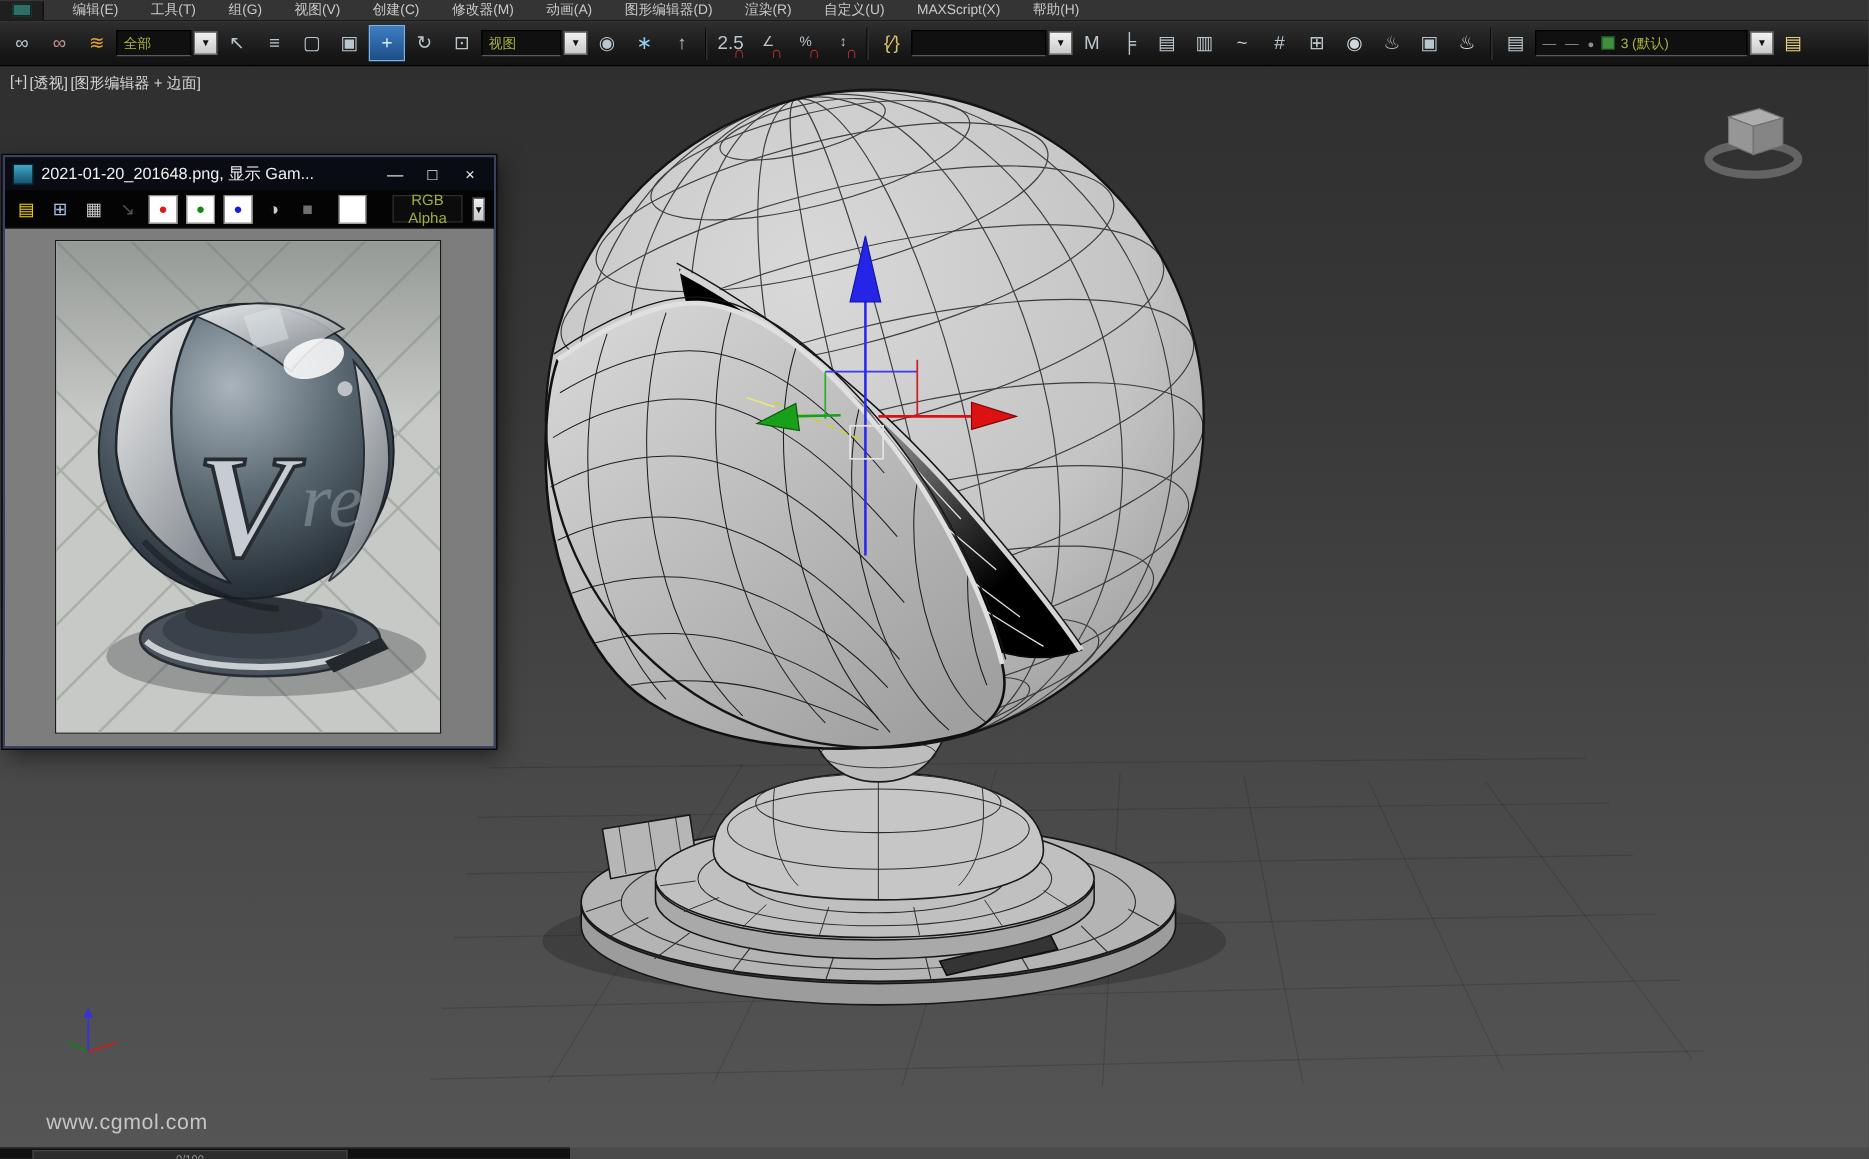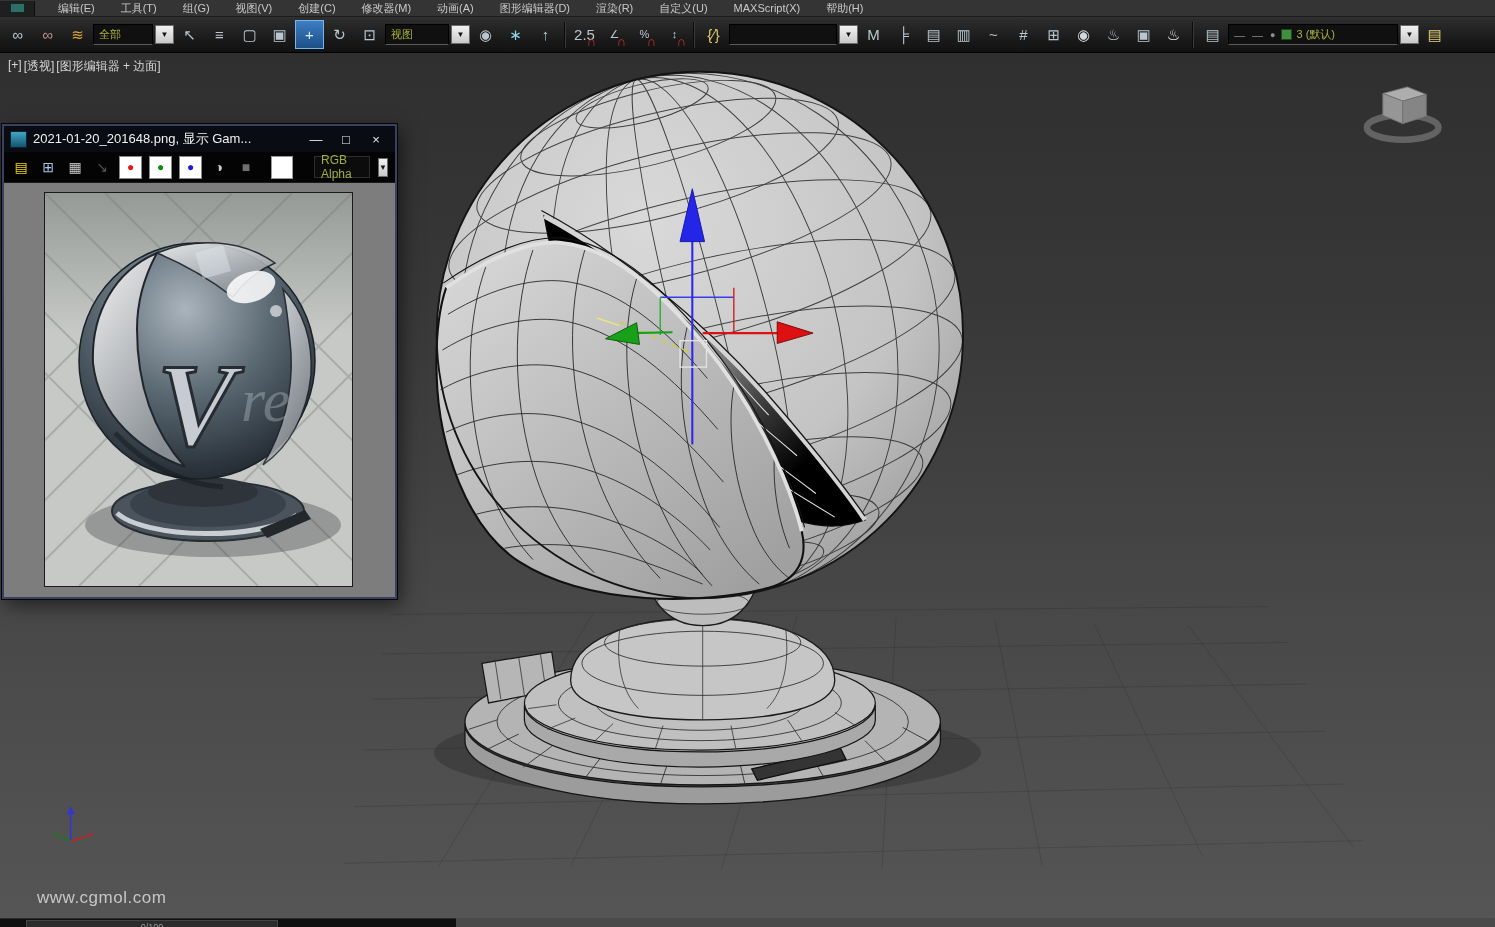--- a/index.html
+++ b/index.html
@@ -75,21 +75,21 @@
   }
   .rw-title{height:26px;background:#0a0c14;display:flex;align-items:center;padding:0 4px;}
   .rw-icon{width:15px;height:15px;background:linear-gradient(#3fa6c6,#15536e);border:1px solid #0a2530;margin:0 6px 0 2px;}
   .rw-title .txt{color:#f0f0f0;font-size:13px;white-space:nowrap;overflow:hidden;flex:1;}
   .rw-btn{width:30px;height:22px;color:#e8e8e8;font-size:13px;display:flex;align-items:center;justify-content:center;cursor:default;}
   .rw-toolbar{height:30px;background:#040404;display:flex;align-items:center;gap:7px;padding:0 7px;border-bottom:1px solid #1a1a1a;}
   .rwi{height:22px;min-width:20px;display:flex;align-items:center;justify-content:center;font-size:14px;cursor:default;}
   .rwi.box{width:21px;height:21px;background:#fff;border:1px solid #888;font-size:12px;}
   .rwi.swatch{width:19px;height:21px;background:#fff;border:1px solid #999;margin-left:8px;}
   .rw-chansel{margin-left:14px;width:96px;height:20px;background:#0c0c0c;border:1px solid #2e2e2e;
-    color:#9fae3c;font-size:12px;display:flex;align-items:center;padding:0 6px;}
+    color:#9fae3c;font-size:12px;display:flex;align-items:center;padding:0 6px;text-align:center;}
   .rw-client{flex:1;background:#7d7d7d;position:relative;}
   .rw-image{position:absolute;left:40px;top:9px;width:307px;height:393px;border:1px solid #1a1a1a;background:#c9ccc8;}
 </style>
 </head>
 <body>
 
 <div class="menubar">
   <div class="app-btn">
       <div class="sq"></div>
     </div>

